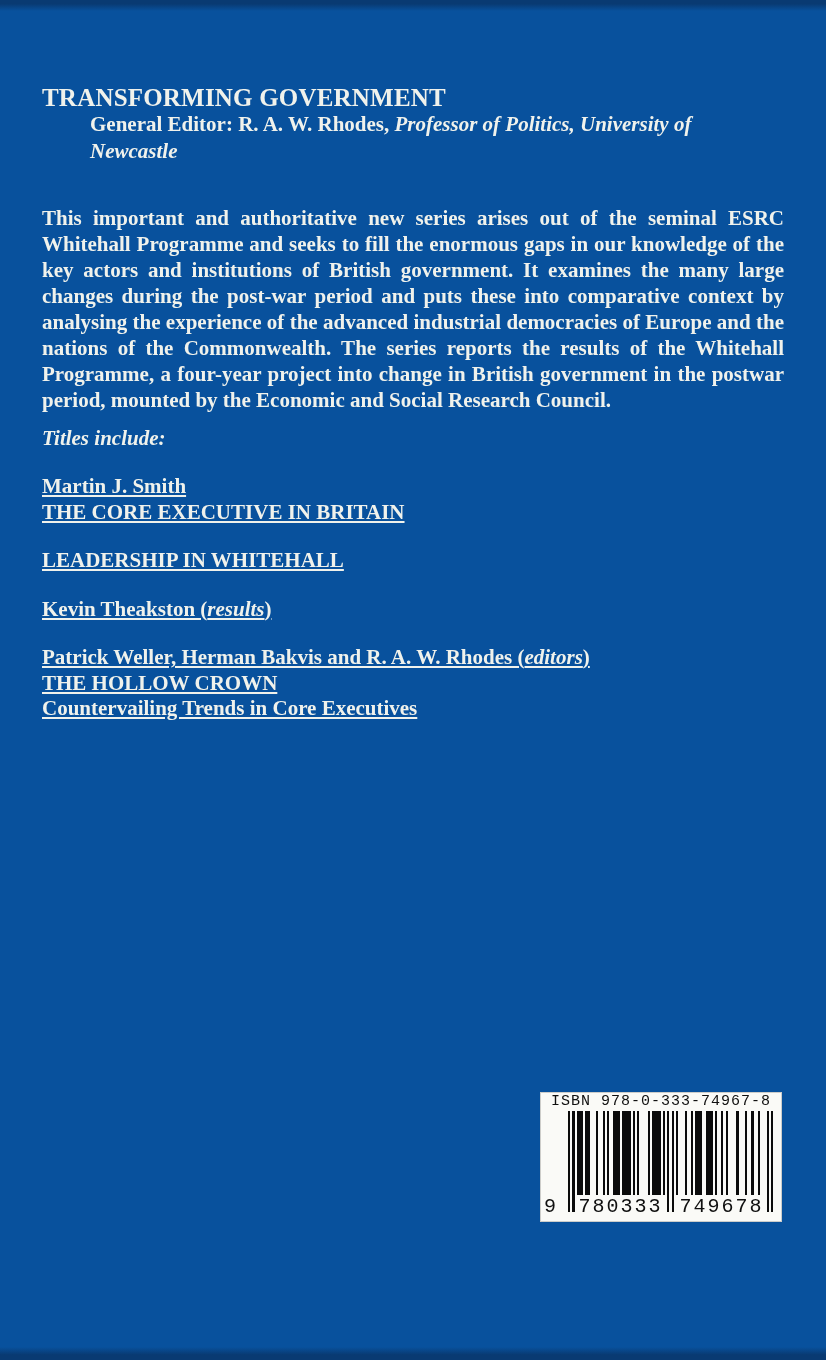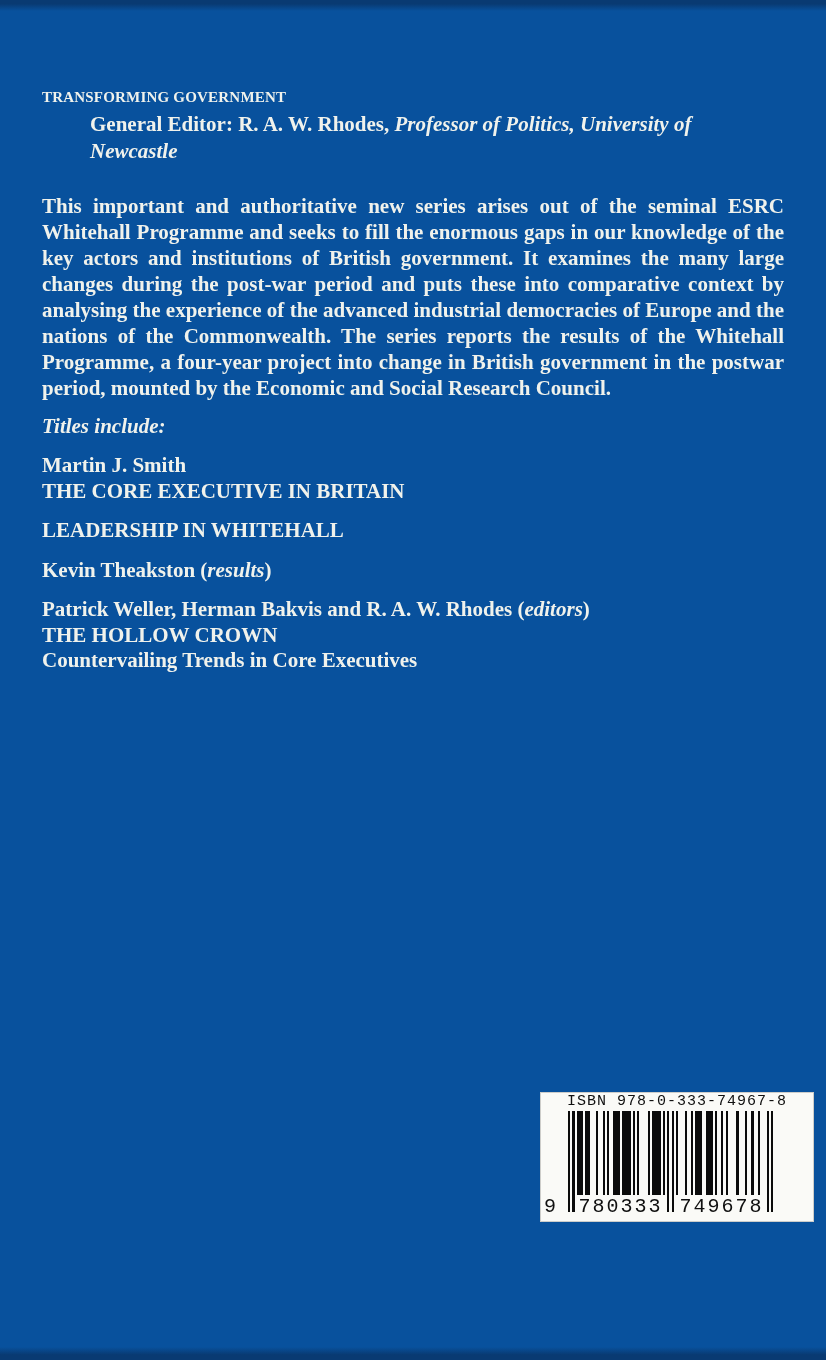--- a/index.html
+++ b/index.html
@@ -23,37 +23,37 @@
   .band-top{top:0;height:11px;background:linear-gradient(to bottom, var(--band) 35%, var(--bg));}
   .band-bottom{bottom:0;height:13px;background:linear-gradient(to top, var(--band) 40%, var(--bg));}
   .content{
     position:absolute;inset:0;
     padding:84px 42px 0 42px;
     font-weight:bold;
     font-size:21px;
     line-height:26px;
   }
   h1.series-title{
-    margin:0;font-size:15px;line-height:27px;font-weight:bold;letter-spacing:0.2px;
+    margin:0;font-size:25px;line-height:27px;font-weight:bold;letter-spacing:0.2px;
   }
   p{margin:0;}
   .editor-line{line-height:27px;margin-left:48px;}
   .editor-line em{font-style:italic;}
   .description{
-    margin-top:28px;
+    margin-top:40px;
     width:742px;
     text-align:justify;
     line-height:26px;
   }
   .titles-include{margin-top:12px;line-height:26px;}
-  .entry{margin-top:14px;line-height:25.5px;}
+  .entry{margin-top:23px;line-height:25.5px;text-decoration:underline;}
   .entry p{line-height:25.5px;}
   .barcode-box{
     position:absolute;
-    left:540px;top:1092px;width:274px;height:130px;
+    left:540px;top:1092px;width:242px;height:130px;
     background:var(--barcode-bg);
     color:#101010;
     font-family:"Liberation Mono", monospace;
     box-shadow:0 0 0 1px rgba(0,0,0,0.18) inset;
   }
   .isbn-line{
     position:absolute;top:1px;left:0;right:0;
     text-align:center;
     font-size:15px;
     letter-spacing:1px;

